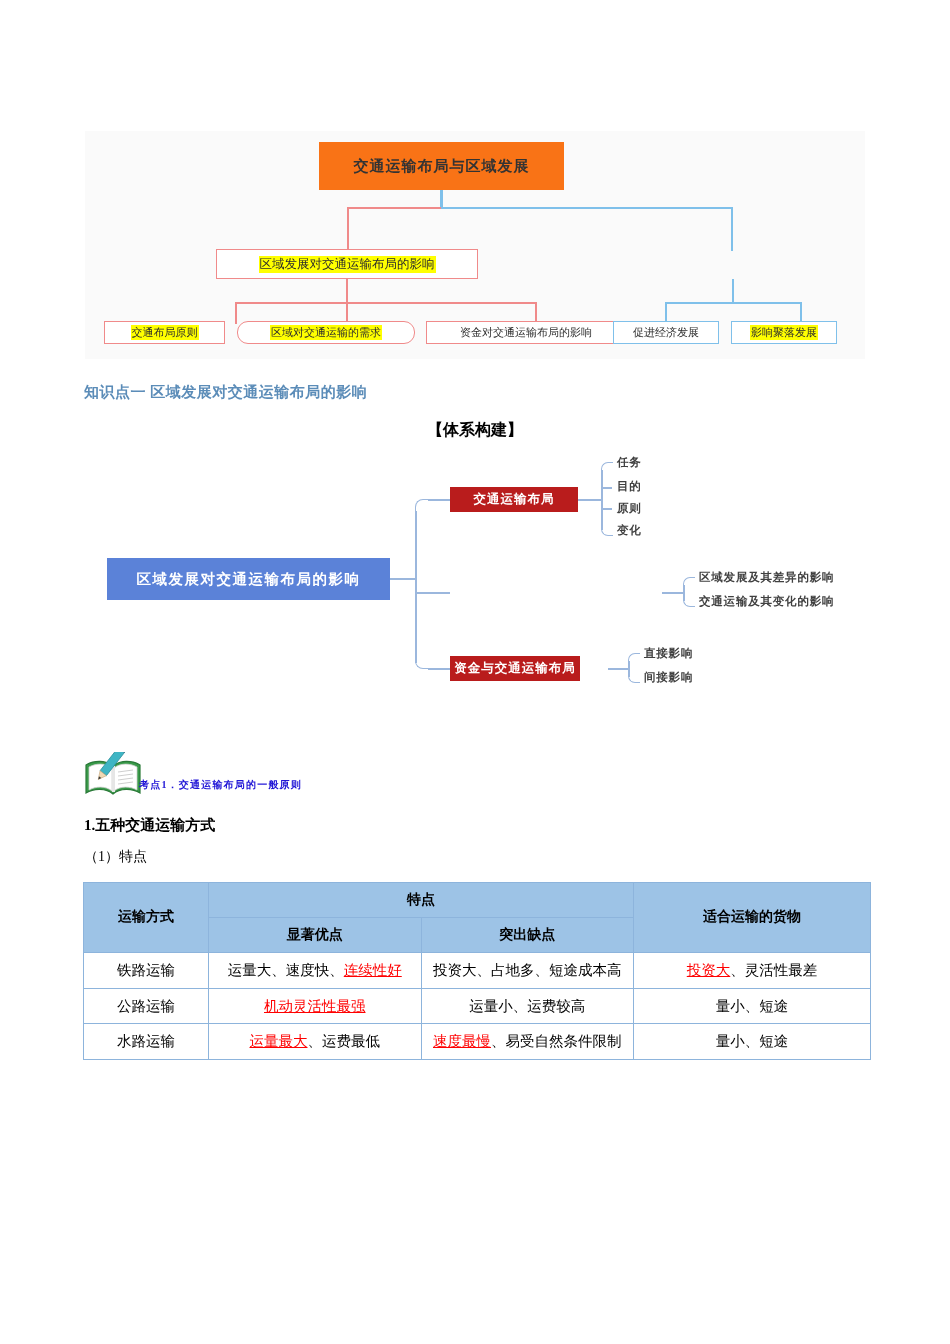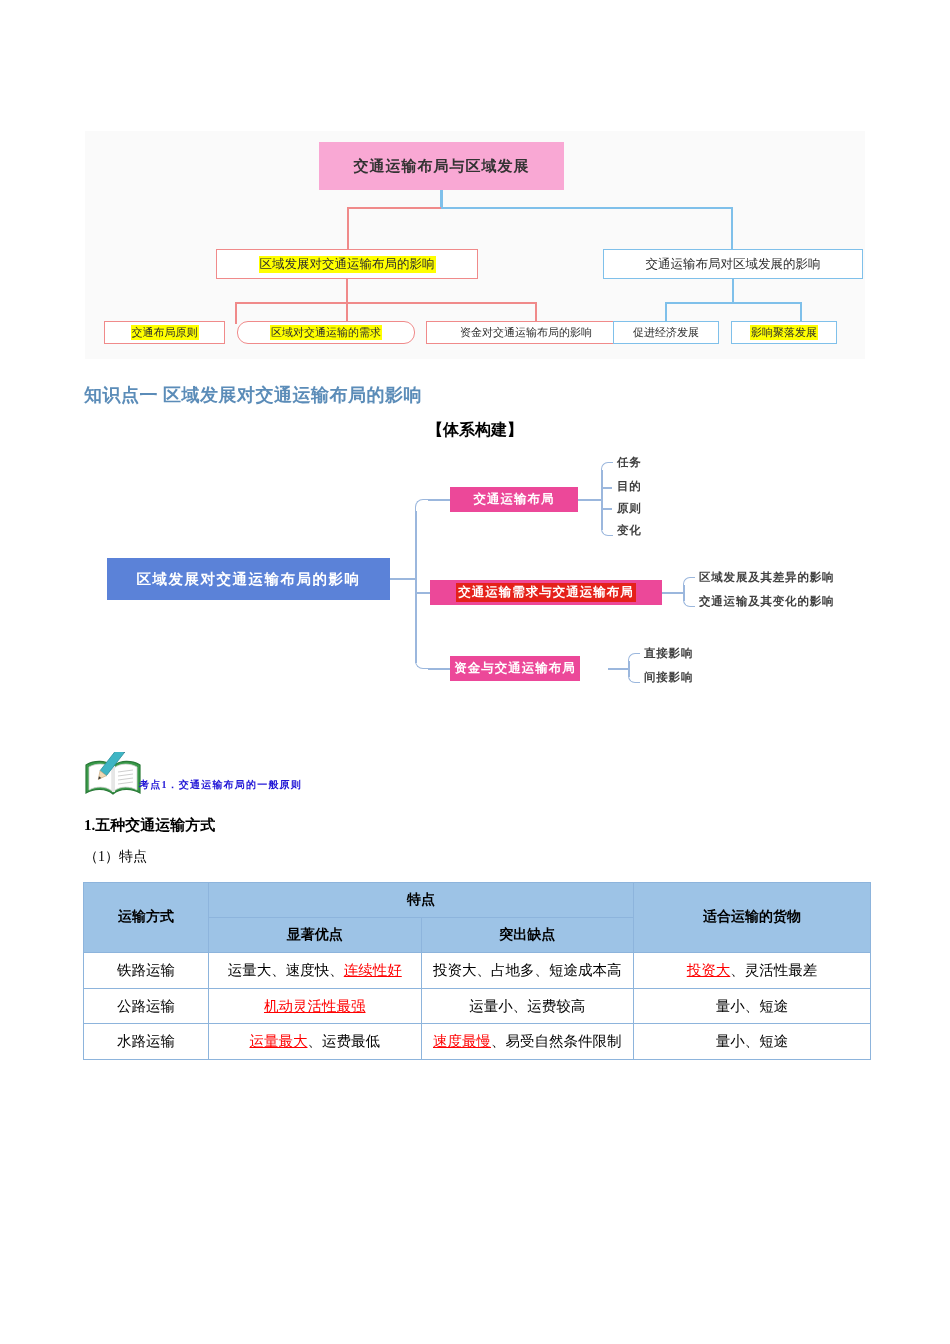--- a/index.html
+++ b/index.html
@@ -24,21 +24,21 @@
     width: 780px;
     height: 228px;
     background: #fafafa;
   }
   .d1-title {
     position: absolute;
     left: 234px;
     top: 11px;
     width: 245px;
     height: 48px;
-    background: #f9a8d4;
+    background: #f97316;
     display: flex;
     align-items: center;
     justify-content: center;
     font-family: "Liberation Sans", "DejaVu Sans", sans-serif;
     font-weight: bold;
     font-size: 15px;
     letter-spacing: 1px;
     color: #333;
   }
   .d1-box {
@@ -63,21 +63,21 @@
   .d1-line.red { background: #f08a8a; }
   .d1-line.blue { background: #7fc0ea; }
 
   
   #section-heading {
     position: absolute;
     left: 84px;
     top: 383px;
     font-family: "Liberation Serif", "DejaVu Serif", serif;
     font-weight: bold;
-    font-size: 18px;
+    font-size: 15px;
     color: #5b8cb8;
     letter-spacing: 0.5px;
   }
   #framework-label {
     position: absolute;
     left: 0;
     top: 420px;
     width: 950px;
     text-align: center;
     font-family: "Liberation Serif", "DejaVu Serif", serif;
@@ -106,21 +106,21 @@
     display: flex;
     align-items: center;
     justify-content: center;
     font-family: "Liberation Sans", "DejaVu Sans", sans-serif;
     font-weight: bold;
     font-size: 14.5px;
     letter-spacing: 1.5px;
   }
   .d2-node {
     position: absolute;
-    background: #ec4899;
+    background: #b91c1c;
     color: #ffffff;
     display: flex;
     align-items: center;
     justify-content: center;
     font-family: "Liberation Sans", "DejaVu Sans", sans-serif;
     font-weight: bold;
     font-size: 12.5px;
     letter-spacing: 1px;
     height: 25px;
     white-space: nowrap;
@@ -234,23 +234,20 @@
   <div class="d1-line blue" style="left:356px; top:76px; width:292px; height:2px;"></div>
 
   <div class="d1-line red" style="left:262px; top:76px; width:2px; height:44px;"></div>
 
   <div class="d1-line blue" style="left:646px; top:76px; width:2px; height:44px;"></div>
 
   <div class="d1-box lvl2 red" style="left:131px; top:118px; width:262px;">
     <span class="hl">区域发展对交通运输布局的影响</span>
   </div>
 
-  <div class="d1-box lvl2 blue" style="left:518px; top:118px; width:260px;">
-    <span>交通运输布局对区域发展的影响</span>
-  </div>
 
   <div class="d1-line red" style="left:261px; top:148px; width:2px; height:24px;"></div>
   <div class="d1-line red" style="left:150px; top:171px; width:302px; height:2px;"></div>
   <div class="d1-line red" style="left:150px; top:171px; width:2px; height:22px;"></div>
   <div class="d1-line red" style="left:261px; top:171px; width:2px; height:22px;"></div>
   <div class="d1-line red" style="left:450px; top:171px; width:2px; height:22px;"></div>
 
   <div class="d1-box lvl3 red" style="left:19px; top:190px; width:121px;">
     <span class="hl">交通布局原则</span>
   </div>
@@ -299,23 +296,20 @@
   <div class="d2-brk" style="left:516px; top:69px; width:12px; height:12px; border-bottom:1.6px solid #9bb7dd; border-left:1.6px solid #9bb7dd; border-bottom-left-radius:7px;"></div>
   <div class="d2-line" style="left:516px; top:32px; width:11px; height:1.6px;"></div>
   <div class="d2-line" style="left:516px; top:53px; width:11px; height:1.6px;"></div>
 
   <div class="d2-leaf" style="left:532px; top:0px;">任务</div>
   <div class="d2-leaf" style="left:532px; top:24px;">目的</div>
   <div class="d2-leaf" style="left:532px; top:46px;">原则</div>
   <div class="d2-leaf" style="left:532px; top:68px;">变化</div>
 
   <div class="d2-line" style="left:330px; top:137px; width:35px; height:1.6px;"></div>
-  <div class="d2-node" style="left:345px; top:125px; width:232px;">
-    <span class="redhl">交通运输需求与交通运输布局</span>
-  </div>
 
   <div class="d2-line" style="left:577px; top:137px; width:22px; height:1.6px;"></div>
   <div class="d2-line" style="left:598px; top:130px; width:1.6px; height:16px;"></div>
   <div class="d2-brk" style="left:598px; top:122px; width:12px; height:12px; border-top:1.6px solid #9bb7dd; border-left:1.6px solid #9bb7dd; border-top-left-radius:7px;"></div>
   <div class="d2-brk" style="left:598px; top:140px; width:12px; height:12px; border-bottom:1.6px solid #9bb7dd; border-left:1.6px solid #9bb7dd; border-bottom-left-radius:7px;"></div>
 
   <div class="d2-leaf" style="left:614px; top:115px;">区域发展及其差异的影响</div>
   <div class="d2-leaf" style="left:614px; top:139px;">交通运输及其变化的影响</div>
 
   <div class="d2-line" style="left:343px; top:213px; width:22px; height:1.6px;"></div>

